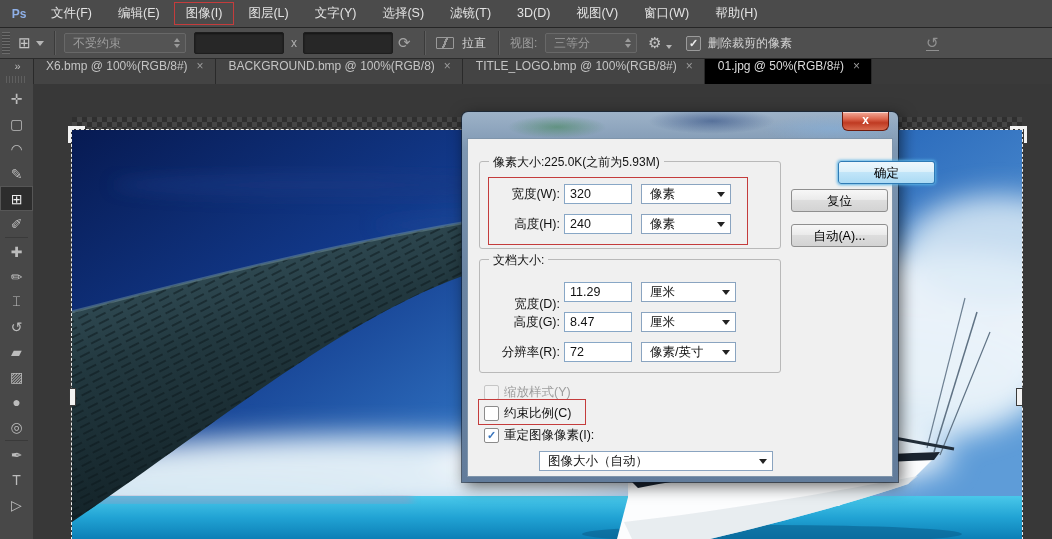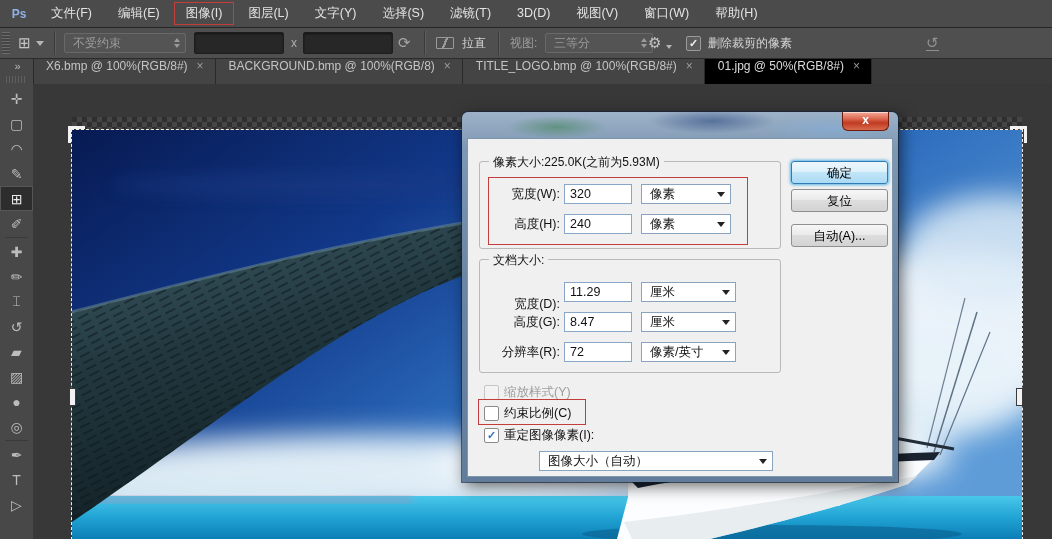--- a/index.html
+++ b/index.html
@@ -85,21 +85,21 @@
        font-size:12.5px;padding:0 5px;box-sizing:border-box;font-family:inherit;color:#111;}
   .sel{position:absolute;height:20px;background:#fff;border:1px solid #8aa4c0;font-size:12.5px;color:#111;
        display:flex;align-items:center;padding:0 18px 0 8px;box-sizing:border-box;white-space:nowrap;}
   .sel-arrow{position:absolute;right:5px;top:7px;width:0;height:0;border:4px solid transparent;border-top:5px solid #222;}
   .cbx{position:absolute;width:13px;height:13px;background:#fff;border:1px solid #8b8b8b;border-radius:2px;
        font-size:11px;line-height:12px;text-align:center;color:#3b76bd;font-weight:bold;}
   .cbx.dis{background:#f3f3f3;border-color:#c6c6c6;}
   .btn{position:absolute;left:323px;width:97px;height:23px;font-size:12.5px;text-align:center;line-height:22px;
        border-radius:3px;color:#000;box-sizing:border-box;}
   .btn.def{background:linear-gradient(#eef7fc,#ddf1fa 45%,#c1e5f8 50%,#abdaf4);
-           border:1px solid #2f7bb5;box-shadow:0 0 3px 1px #5ab4e6;}
+           border:1px solid #2f7bb5;box-shadow:0 0 3px 1px #5ab4e6;margin-left:47px;}
   .btn.nrm{background:linear-gradient(#f7f7f7,#ebebeb 45%,#dddddd 50%,#d3d3d3);border:1px solid #8f8f8f;}
   .red{position:absolute;border:1px solid #c43c3c;pointer-events:none;z-index:4;}
 </style>
 </head>
 <body>
 
 <div class="menubar">
   <div class="logo">Ps</div>
   <div class="menu-item">文件(F)</div>
   <div class="menu-item">编辑(E)</div>
@@ -145,21 +145,21 @@
   <div class="obsep" style="left:424px;"></div>
   <div class="ob" style="left:436px;">
     <span class="level-icon"></span>
     <span style="margin-left:8px;color:#cfcfcf;">拉直</span>
   </div>
   <div class="obsep" style="left:498px;"></div>
   <div class="ob" style="left:510px;">
     <span style="color:#9c9c9c;">视图:</span>
   </div>
   <div class="ob" style="left:545px;">
-    <div class="dd-dark" style="width:108px;">
+    <div class="dd-dark" style="width:92px;">
       <span>三等分</span>
       <span class="spin">
           <i class="u"></i>
           <i class="d"></i>
         </span>
     </div>
   </div>
   <div class="ob" style="left:648px;">
     <span class="tool-glyph">⚙</span>
     <span class="caret" style="border-width:3px;border-top-width:4px;margin-top:10px;"></span>

